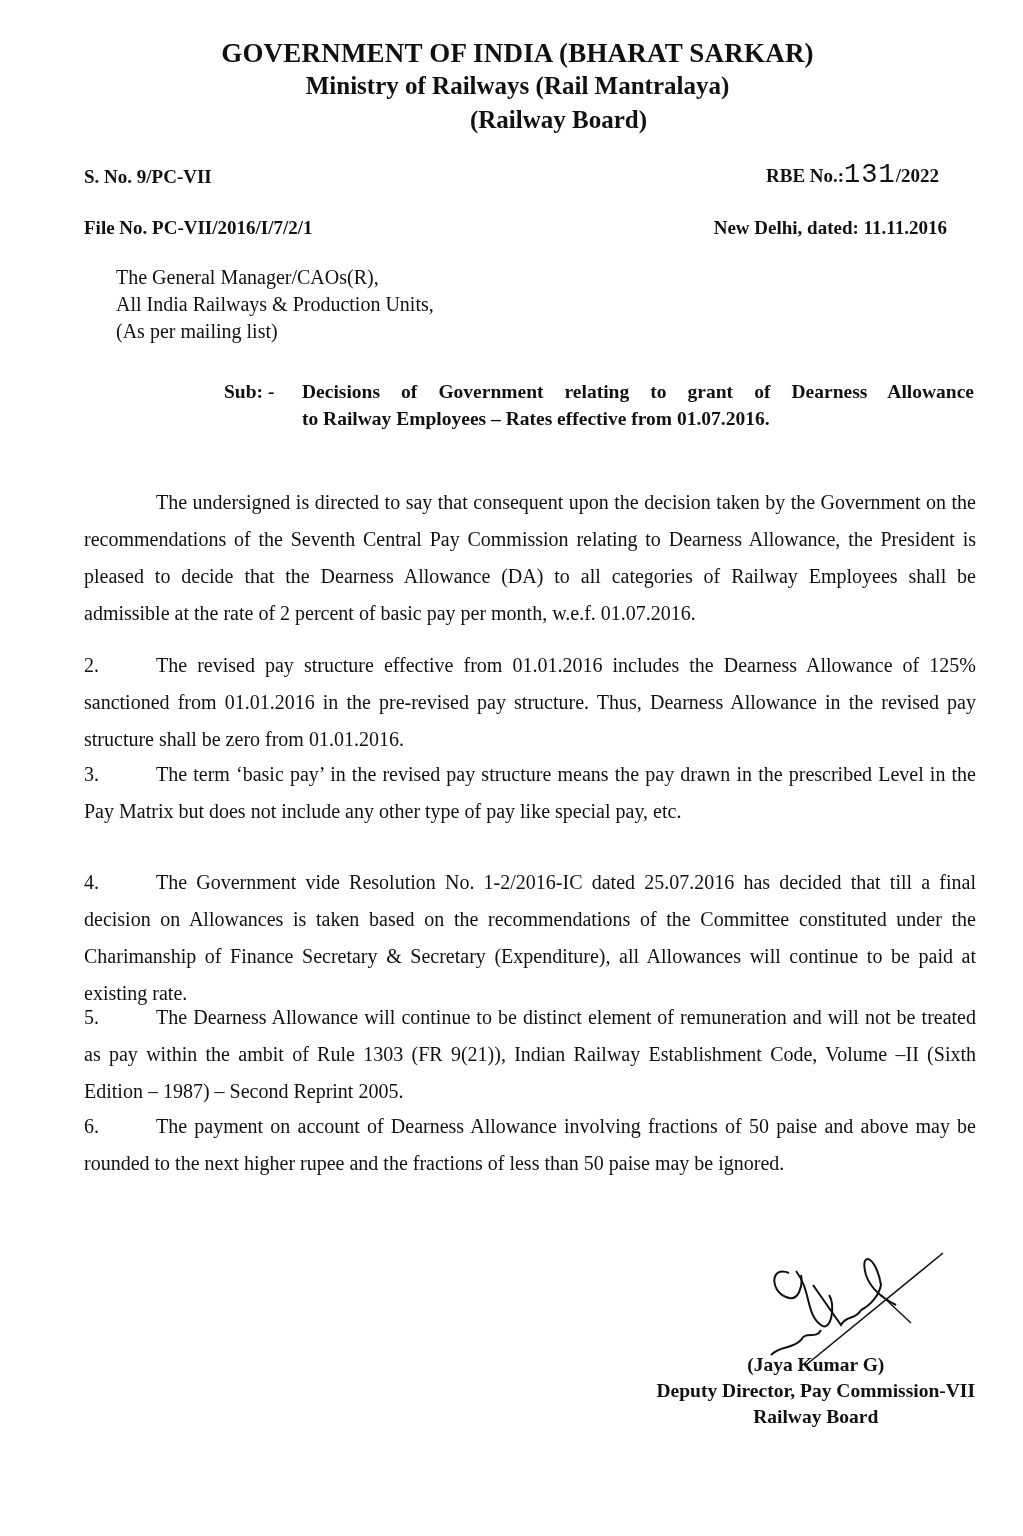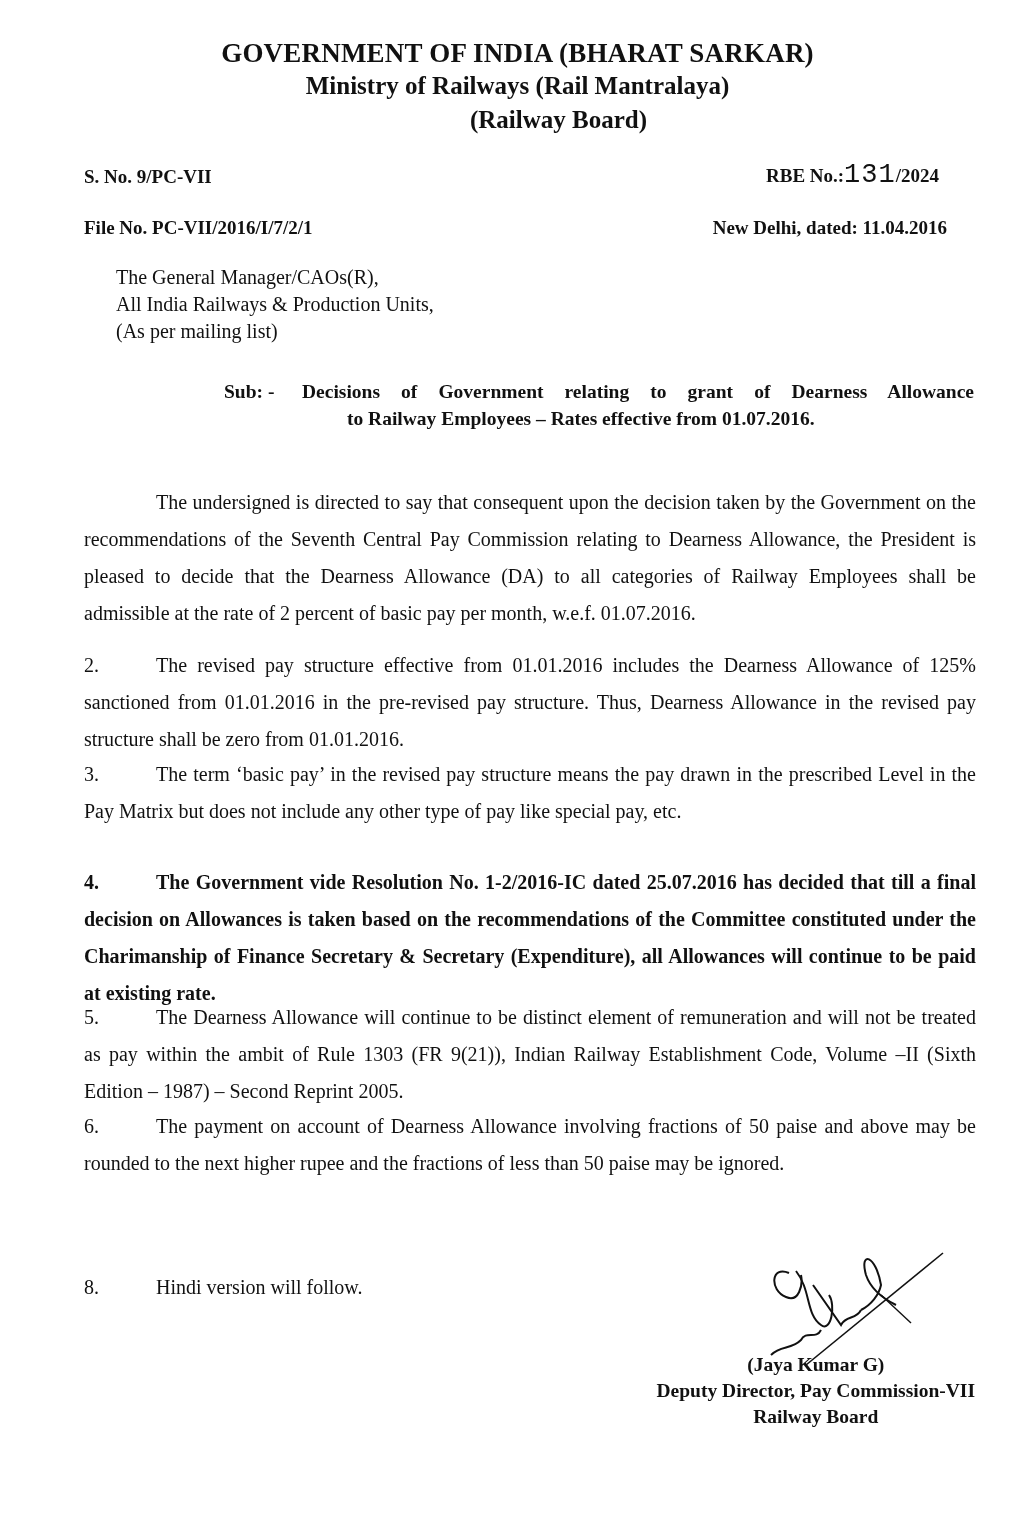--- a/index.html
+++ b/index.html
@@ -9,42 +9,42 @@
   .h1 { top: 38px; font-size: 27px; letter-spacing: 0.2px; }
   .h2 { top: 72px; font-size: 25px; }
   .h3 { top: 106px; font-size: 25px; padding-left: 41px; }
   .meta { position: absolute; font-family: "Liberation Serif", serif; font-weight: bold; font-size: 19px; }
   .rbe-num { font-family: "Liberation Mono", monospace; font-size: 27px; font-weight: normal; letter-spacing: 1px; }
   .addr { position: absolute; left: 78px; top: 264px; font-family: "Liberation Serif", serif; font-size: 20px; line-height: 27px; margin-left: 32px; }
   .subject { position: absolute; left: 218px; top: 378px; width: 750px; font-family: "Liberation Serif", serif; font-weight: bold; font-size: 19.5px; line-height: 27px; }
   .subject .lbl { position: absolute; left: 0; top: 0; }
   .subject .txt { position: absolute; left: 78px; top: 0; width: 672px; text-align: justify; text-align-last: justify; }
   .subject .txt span { display: block; }
-  .subject .txt span.last { text-align-last: left; margin-left: 45px; }
+  .subject .txt span.last { text-align-last: left; }
   .para { position: absolute; left: 78px; width: 892px; font-family: "Liberation Serif", serif; font-size: 20px; line-height: 37px; text-align: justify; }
   .para .num { display: inline-block; width: 72px; }
   .indent { text-indent: 72px; }
   .sig-block { position: absolute; right: 54px; top: 1352px; text-align: center; font-family: "Liberation Serif", serif; font-weight: bold; font-size: 19.5px; line-height: 26px; }
   .signature { position: absolute; left: 755px; top: 1245px; width: 200px; height: 130px; }
 </style>
 </head>
 <body>
 
 <div class="page">
 
   <div class="header h1">GOVERNMENT OF INDIA (BHARAT SARKAR)</div>
   <div class="header h2">Ministry of Railways (Rail Mantralaya)</div>
   <div class="header h3">(Railway Board)</div>
 
   <div class="meta" style="left:78px; top:166px;">S. No. 9/PC-VII</div>
   <div class="meta" style="right:90px; top:160px;">
-    <span>RBE No.:</span><span class="rbe-num">131</span><span>/2024</span>
+    <span>RBE No.:</span><span class="rbe-num">131</span><span>/2022</span>
   </div>
   <div class="meta" style="left:78px; top:217px;">File No. PC-VII/2016/I/7/2/1</div>
-  <div class="meta" style="right:82px; top:217px;">New Delhi, dated: 11.04.2016</div>
+  <div class="meta" style="right:82px; top:217px;">New Delhi, dated: 11.11.2016</div>
 
   <div class="addr">
     <div>The General Manager/CAOs(R),</div>
     <div>All India Railways &amp; Production Units,</div>
     <div>(As per mailing list)</div>
   </div>
 
   <div class="subject">
     <div class="lbl">Sub: -</div>
     <div class="txt">
@@ -58,36 +58,33 @@
   </div>
 
   <div class="para" style="top:647px;">
     <span class="num">2.</span><span>The revised pay structure effective from 01.01.2016 includes the Dearness Allowance of 125% sanctioned from 01.01.2016 in the pre-revised pay structure. Thus, Dearness Allowance in the revised pay structure shall be zero from 01.01.2016.</span>
   </div>
 
   <div class="para" style="top:756px;">
     <span class="num">3.</span><span>The term ‘basic pay’ in the revised pay structure means the pay drawn in the prescribed Level in the Pay Matrix but does not include any other type of pay like special pay, etc.</span>
   </div>
 
-  <div class="para" style="top:864px;font-weight:bold;">
+  <div class="para" style="top:864px;">
     <span class="num">4.</span><span>The Government vide Resolution No. 1-2/2016-IC dated 25.07.2016 has decided that till a final decision on Allowances is taken based on the recommendations of the Committee constituted under the Charimanship of Finance Secretary &amp; Secretary (Expenditure), all Allowances will continue to be paid at existing rate.</span>
   </div>
 
   <div class="para" style="top:999px;">
     <span class="num">5.</span><span>The Dearness Allowance will continue to be distinct element of remuneration and will not be treated as pay within the ambit of Rule 1303 (FR 9(21)), Indian Railway Establishment Code, Volume –II (Sixth Edition – 1987) – Second Reprint 2005.</span>
   </div>
 
   <div class="para" style="top:1108px;">
     <span class="num">6.</span><span>The payment on account of Dearness Allowance involving fractions of 50 paise and above may be rounded to the next higher rupee and the fractions of less than 50 paise may be ignored.</span>
   </div>
 
 
-  <div class="para" style="top:1269px;">
-    <span class="num">8.</span><span>Hindi version will follow.</span>
-  </div>
 
   <svg class="signature" viewBox="0 0 200 130">
     <path d="M28 28 C10 20, 8 45, 25 52 C38 58, 42 40, 40 30" fill="none" stroke="#111" stroke-width="2"></path>
     <path d="M35 26 C50 45, 45 70, 60 80 C70 88, 75 60, 68 50" fill="none" stroke="#111" stroke-width="2"></path>
     <path d="M52 40 L80 80 C85 70, 95 75, 100 65" fill="none" stroke="#111" stroke-width="2"></path>
     <path d="M100 65 C110 60, 118 50, 120 40 C115 10, 98 5, 105 30 C110 45, 125 55, 135 60" fill="none" stroke="#111" stroke-width="2"></path>
     <path d="M10 110 C20 100, 30 105, 40 95 C45 85, 55 95, 60 85" fill="none" stroke="#111" stroke-width="2"></path>
     <path d="M45 120 L182 8" fill="none" stroke="#111" stroke-width="1.6"></path>
     <path d="M120 50 L150 78" fill="none" stroke="#111" stroke-width="1.4"></path>
   </svg>

